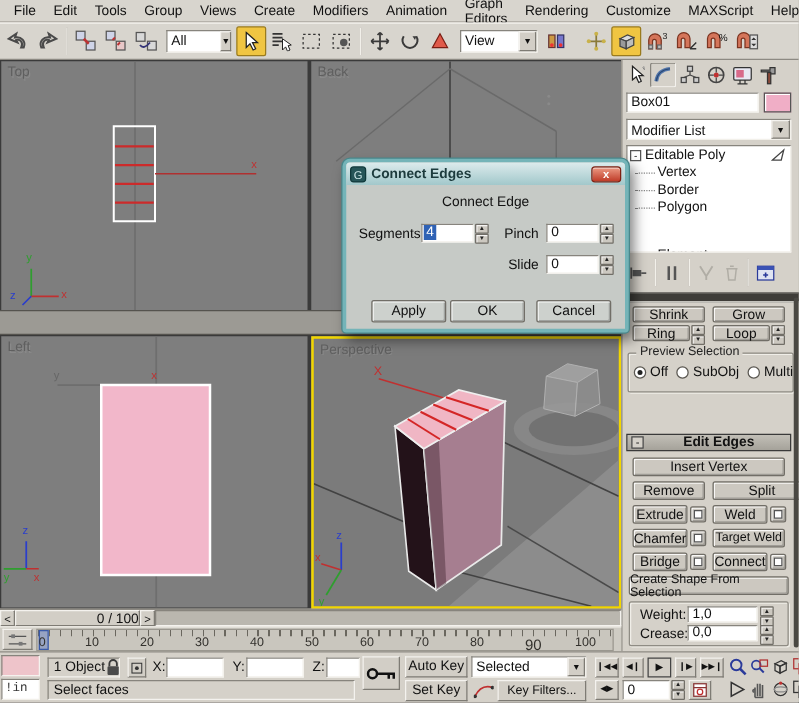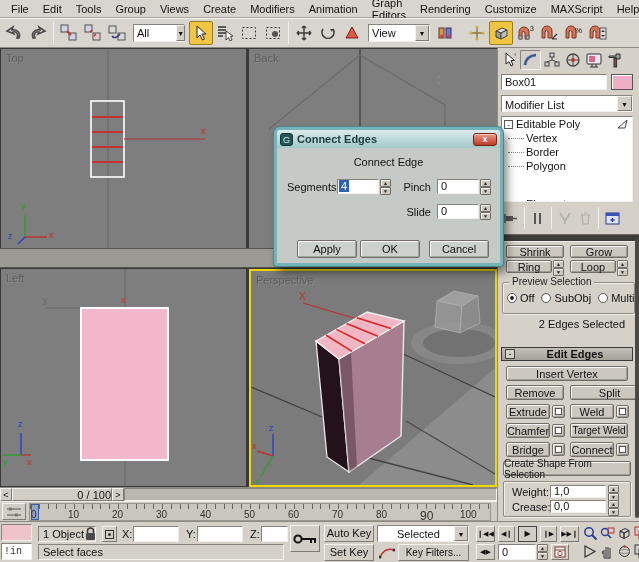--- a/index.html
+++ b/index.html
@@ -418,21 +418,20 @@
       <div style="position:absolute;left:4px;top:9px;right:2px;display:flex;align-items:center;font-size:11px;">
         <span class="radio on"></span>
         <span style="margin-right:7px;">Off</span>
         <span class="radio"></span>
         <span style="margin-right:7px;">SubObj</span>
         <span class="radio"></span>
         <span>Multi</span>
       </div>
     </div>
 
-    <div style="position:absolute;left:0;top:270px;width:133px;text-align:right;padding-right:6px;">2 Edges Selected</div>
 
     <div style="position:absolute;left:3px;top:299px;width:132px;height:14px;background:linear-gradient(#c2bfb7,#a5a29a);border:1px solid #3a3a3a;display:flex;align-items:center;">
       <span style="width:10px;height:10px;border:1px solid #444;background:#d5d1c9;font-size:9px;line-height:8px;text-align:center;margin:0 3px;">-</span>
       <span style="flex:1;text-align:center;font-weight:bold;">Edit Edges</span>
     </div>
 
     <div class="max-btn" style="left:8px;top:318px;width:122px;height:15px;">Insert Vertex</div>
     <div class="max-btn" style="left:8px;top:337px;width:58px;height:15px;">Remove</div>
     <div class="max-btn" style="left:72px;top:337px;width:79px;height:15px;">Split</div>
     <div class="max-btn" style="left:8px;top:356px;width:44px;height:15px;">Extrude</div>
@@ -528,21 +527,21 @@
     <div class="bevel-out" style="position:absolute;left:290px;top:3px;width:30px;height:27px;display:flex;align-items:center;justify-content:center;">
       <svg width="24" height="12" viewBox="0 0 24 12">
           <circle cx="5" cy="6" r="3.6" fill="none" stroke="#111" stroke-width="2"></circle>
           <path d="M9 6 L23 6 M18 6 L18 10 M22 6 L22 10" stroke="#111" stroke-width="2"></path>
         </svg>
     </div>
 
     <div class="bevel-out" style="position:absolute;left:324px;top:3px;width:50px;height:17px;text-align:center;line-height:15px;">Auto Key</div>
     <div class="bevel-out" style="position:absolute;left:324px;top:22px;width:50px;height:17px;text-align:center;line-height:15px;">Set Key</div>
     <div class="white-in" style="position:absolute;left:377px;top:3px;width:92px;height:17px;display:flex;align-items:center;">
-      <span style="flex:1;padding-left:19px;">Selected</span>
+      <span style="flex:1;padding-left:3px;">Selected</span>
       <span class="bevel-out" style="width:14px;height:15px;text-align:center;font-size:7px;line-height:15px;">▼</span>
     </div>
     <span style="position:absolute;left:379px;top:24px;">
       <svg width="16" height="13" viewBox="0 0 16 13">
           <path d="M1 11 Q6 1 15 4" fill="none" stroke="#c03030" stroke-width="1.4"></path>
           <circle cx="1" cy="11" r="1.5" fill="#333"></circle>
           <circle cx="15" cy="4" r="1.5" fill="#333"></circle>
         </svg>
     </span>
     <div class="bevel-out" style="position:absolute;left:398px;top:22px;width:71px;height:17px;text-align:center;line-height:15px;font-size:10px;">Key Filters...</div>

